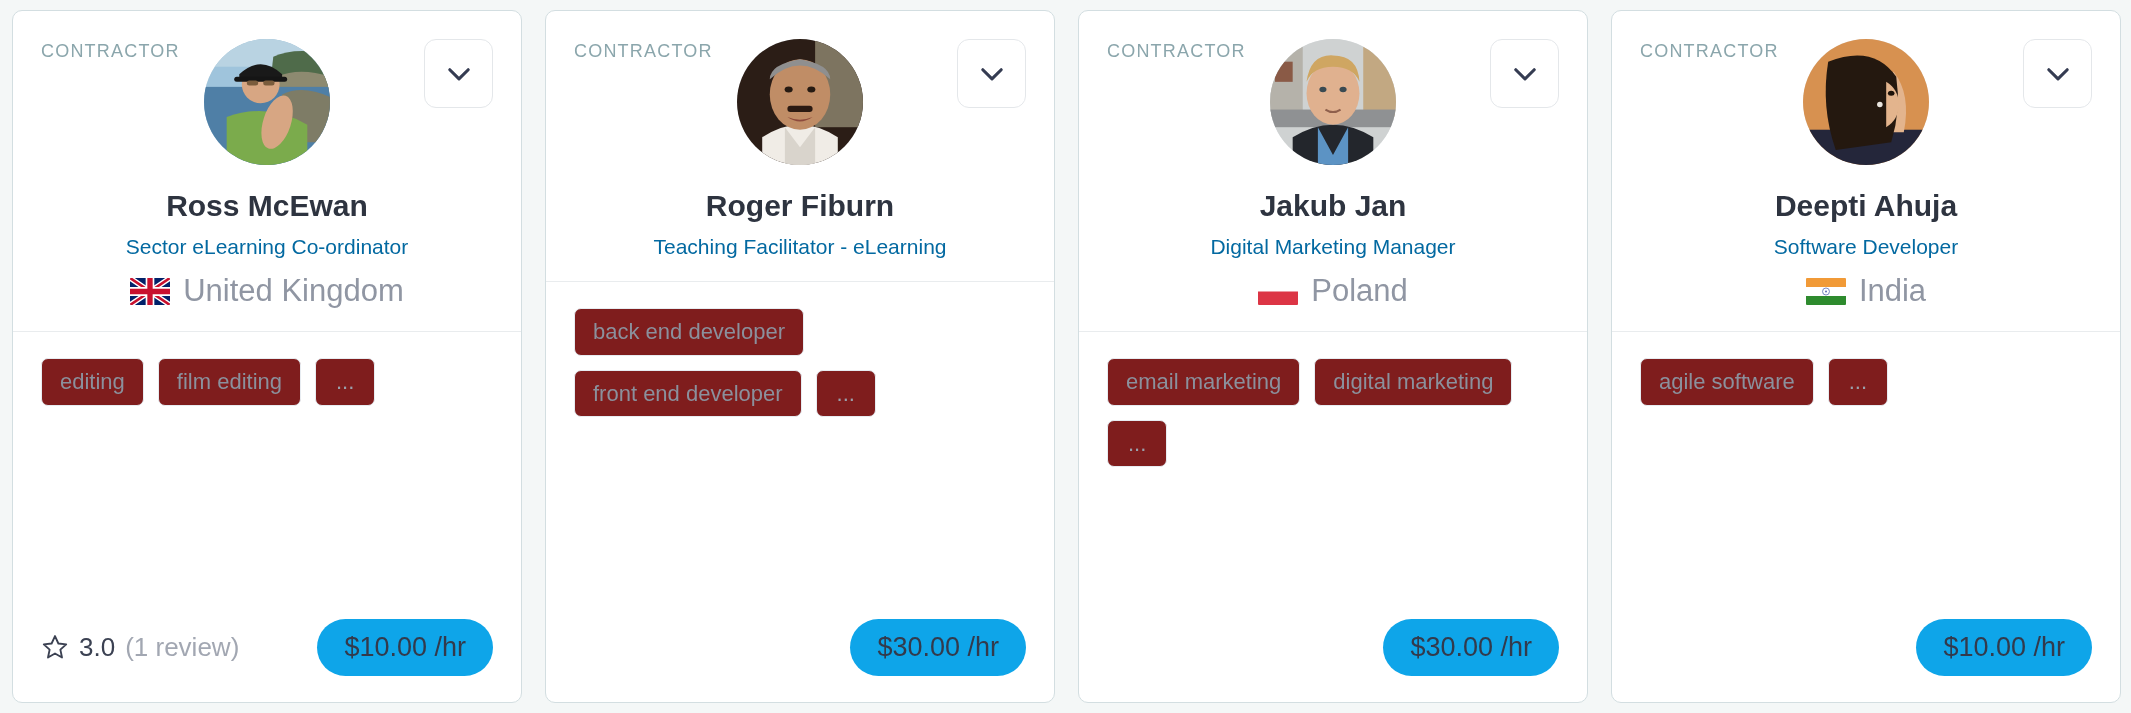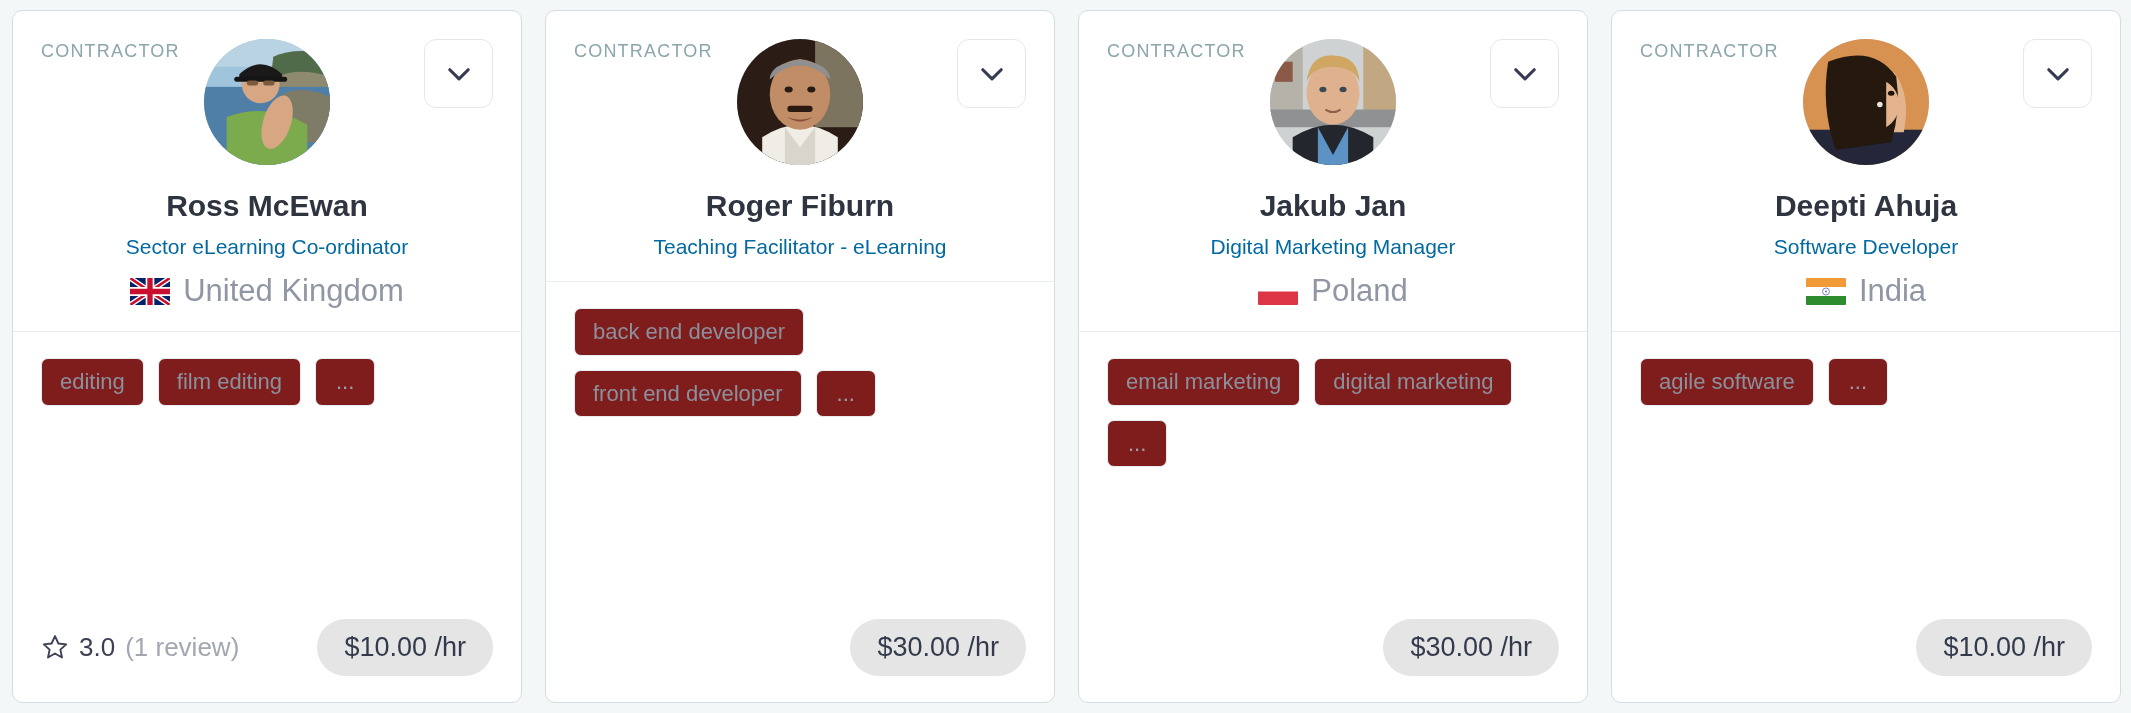--- a/index.html
+++ b/index.html
@@ -165,21 +165,21 @@
     align-items: center;
     gap: 10px;
     font-size: 26px;
   }
   .rating .star { display:block; }
   .rating-score { color: #3b4152; }
   .rating-count { color: #a2a7b2; }
   .rating.empty { visibility: hidden; }
 
   .price-pill {
-    background: #e5e5e5;
+    background: #0ea5e9;
     color: #333a4c;
     border-radius: 32px;
     font-size: 27px;
     padding: 13px 27px;
     margin-left: auto;
     white-space: nowrap;
     cursor: pointer;
   }
 </style>
 </head>

